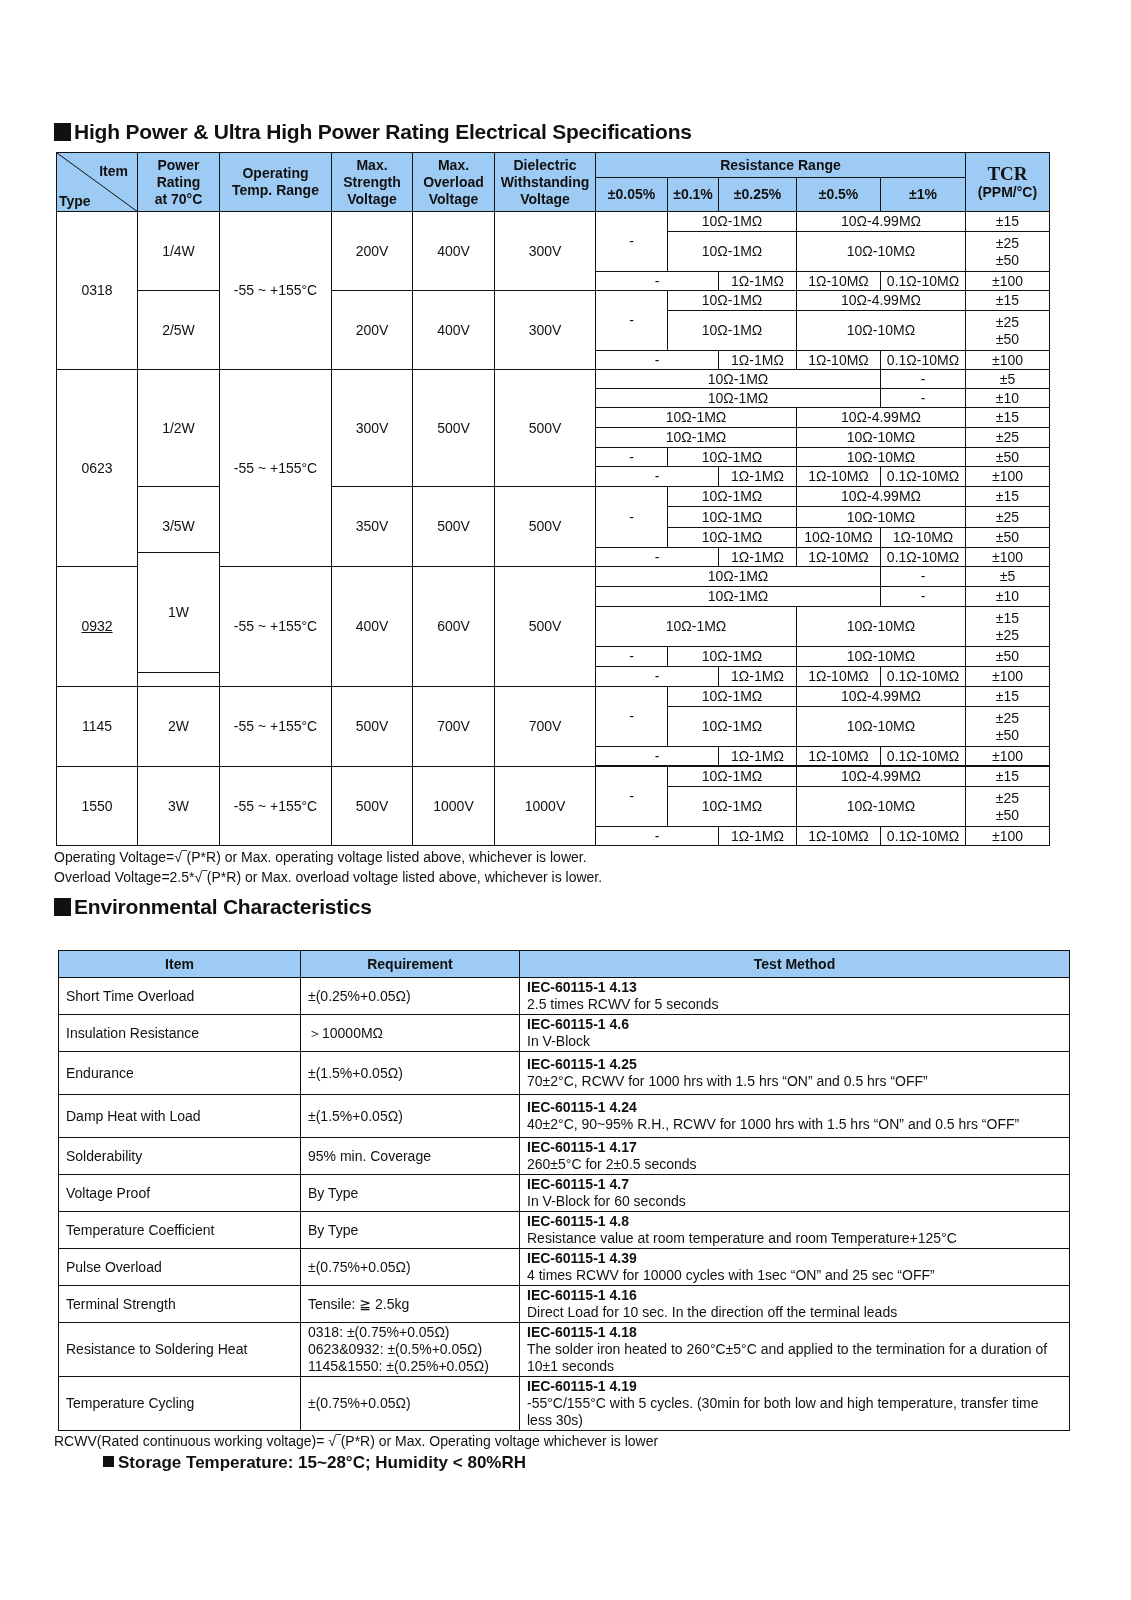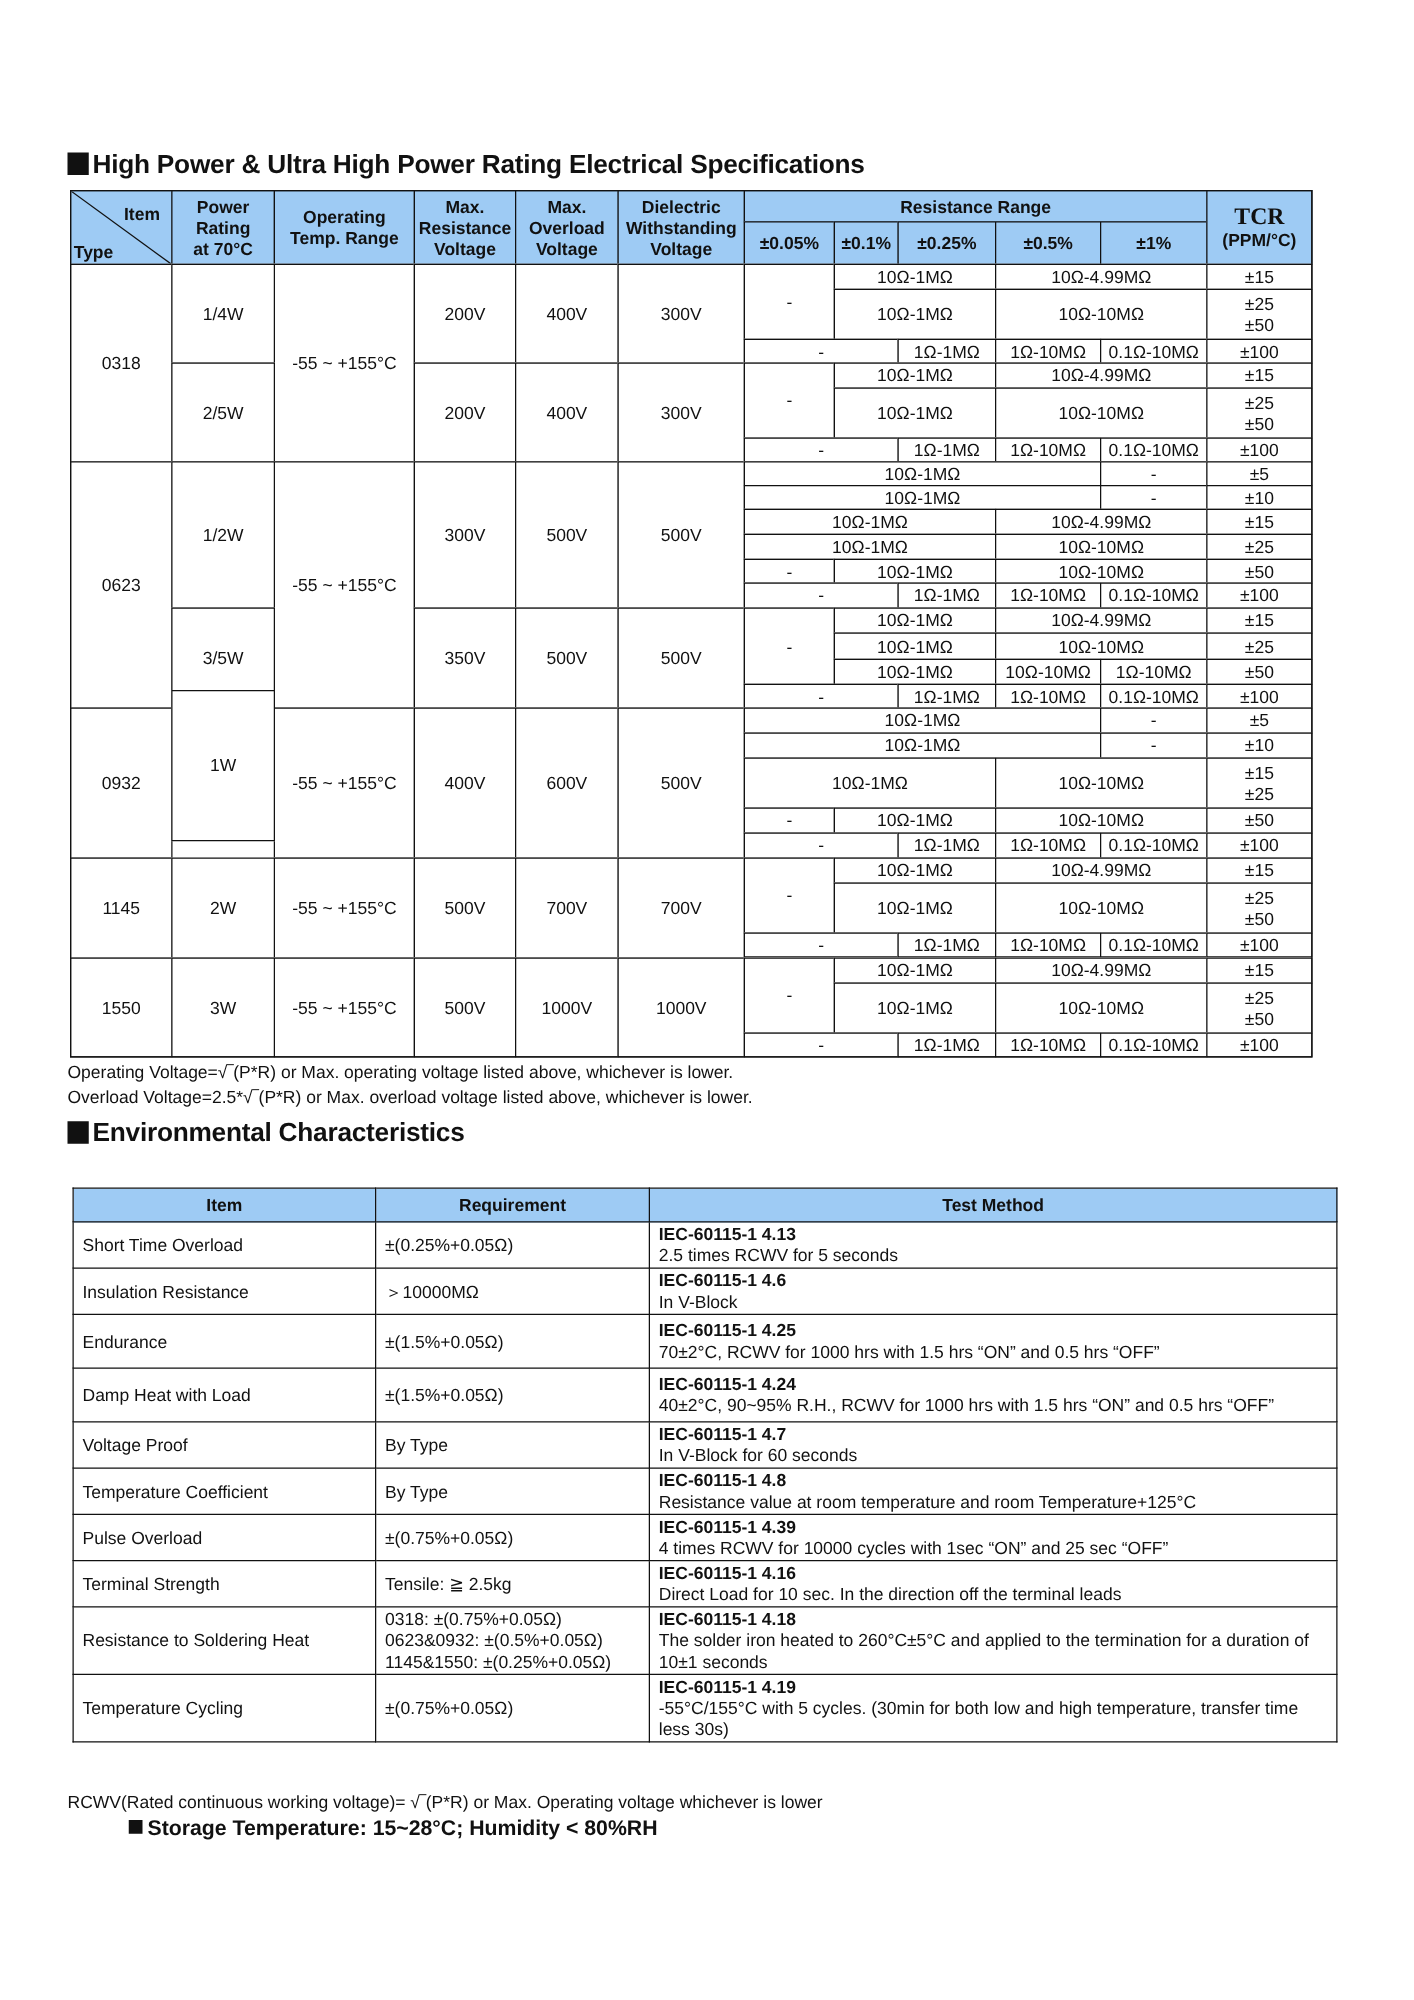--- a/index.html
+++ b/index.html
@@ -24,21 +24,21 @@
 <div id="etable">
     <div class="c h" style="left: 56px; top: 152px; width: 82px; height: 60px;">
       <svg class="diag" width="82" height="60">
         <line x1="0" y1="0" x2="81" y2="59" stroke="#111" stroke-width="1"></line>
       </svg>
       <span style="position:absolute;right:9px;top:10px;">Item</span>
       <span style="position:absolute;left:2px;bottom:1px;">Type</span>
     </div>
     <div class="c h" style="left: 137px; top: 152px; width: 83px; height: 60px; padding: 16px 14px;">Power Rating at 70°C</div>
     <div class="c h" style="left: 219px; top: 152px; width: 113px; height: 60px; padding: 0px 8px;">Operating Temp. Range</div>
-    <div class="c h" style="left: 331px; top: 152px; width: 82px; height: 60px;">Max. Resistance Voltage</div>
+    <div class="c h" style="left: 331px; top: 152px; width: 82px; height: 60px;">Max. Strength Voltage</div>
     <div class="c h" style="left: 412px; top: 152px; width: 83px; height: 60px; padding: 0px 6px;">Max. Overload Voltage</div>
     <div class="c h" style="left: 494px; top: 152px; width: 102px; height: 60px; padding: 0px 1px;">Dielectric Withstanding Voltage</div>
     <div class="c h" style="left: 595px; top: 152px; width: 371px; height: 26px;">Resistance Range</div>
     <div class="c h" style="left: 595px; top: 177px; width: 73px; height: 35px;">±0.05%</div>
     <div class="c h" style="left: 667px; top: 177px; width: 52px; height: 35px;">±0.1%</div>
     <div class="c h" style="left: 718px; top: 177px; width: 79px; height: 35px;">±0.25%</div>
     <div class="c h" style="left: 796px; top: 177px; width: 85px; height: 35px;">±0.5%</div>
     <div class="c h" style="left: 880px; top: 177px; width: 86px; height: 35px;">±1%</div>
     <div class="c h" style="left: 965px; top: 152px; width: 85px; height: 60px; flex-direction: column;">
       <span style="font-family:'Liberation Serif',serif;font-size:19px;line-height:20px;">TCR</span>
@@ -57,21 +57,21 @@
     <div class="c" style="left: 56px; top: 369px; width: 82px; height: 198px;">0623</div>
     <div class="c" style="left: 219px; top: 369px; width: 113px; height: 198px;">-55 ~ +155°C</div>
     <div class="c" style="left: 137px; top: 369px; width: 83px; height: 118px;">1/2W</div>
     <div class="c" style="left: 331px; top: 369px; width: 82px; height: 118px;">300V</div>
     <div class="c" style="left: 412px; top: 369px; width: 83px; height: 118px;">500V</div>
     <div class="c" style="left: 494px; top: 369px; width: 102px; height: 118px;">500V</div>
     <div class="c" style="left: 137px; top: 486px; width: 83px; height: 81px;">3/5W</div>
     <div class="c" style="left: 331px; top: 486px; width: 82px; height: 81px;">350V</div>
     <div class="c" style="left: 412px; top: 486px; width: 83px; height: 81px;">500V</div>
     <div class="c" style="left: 494px; top: 486px; width: 102px; height: 81px;">500V</div>
-    <div class="c" style="left: 56px; top: 566px; width: 82px; height: 121px;">0932</div>
+    <div class="c" style="left: 56px; top: 566px; width: 82px; height: 121px; text-decoration: underline;">0932</div>
     <div class="c" style="left: 219px; top: 566px; width: 113px; height: 121px;">-55 ~ +155°C</div>
     <div class="c" style="left: 137px; top: 552px; width: 83px; height: 121px;">1W</div>
     <div class="c" style="left: 331px; top: 566px; width: 82px; height: 121px;">400V</div>
     <div class="c" style="left: 412px; top: 566px; width: 83px; height: 121px;">600V</div>
     <div class="c" style="left: 494px; top: 566px; width: 102px; height: 121px;">500V</div>
     <div class="c" style="left: 56px; top: 686px; width: 82px; height: 81px;">1145</div>
     <div class="c" style="left: 219px; top: 686px; width: 113px; height: 81px;">-55 ~ +155°C</div>
     <div class="c" style="left: 137px; top: 686px; width: 83px; height: 81px;">2W</div>
     <div class="c" style="left: 331px; top: 686px; width: 82px; height: 81px;">500V</div>
     <div class="c" style="left: 412px; top: 686px; width: 83px; height: 81px;">700V</div>
@@ -256,20 +256,30 @@
         <td>Damp Heat with Load</td>
         <td>
           <div>±(1.5%+0.05Ω)</div>
         </td>
         <td>
           <div style="font-weight:bold">IEC-60115-1 4.24</div>
           <div>40±2°C, 90~95% R.H., RCWV for 1000 hrs with 1.5 hrs “ON” and 0.5 hrs “OFF”</div>
         </td>
       </tr>
       <tr style="height: 36px;">
+        <td>Solderability</td>
+        <td>
+          <div>95% min. Coverage</div>
+        </td>
+        <td>
+          <div style="font-weight:bold">IEC-60115-1 4.17</div>
+          <div>260±5°C for 2±0.5 seconds</div>
+        </td>
+      </tr>
+      <tr style="height: 36px;">
         <td>Voltage Proof</td>
         <td>
           <div>By Type</div>
         </td>
         <td>
           <div style="font-weight:bold">IEC-60115-1 4.7</div>
           <div>In V-Block for 60 seconds</div>
         </td>
       </tr>
       <tr style="height: 36px;">

